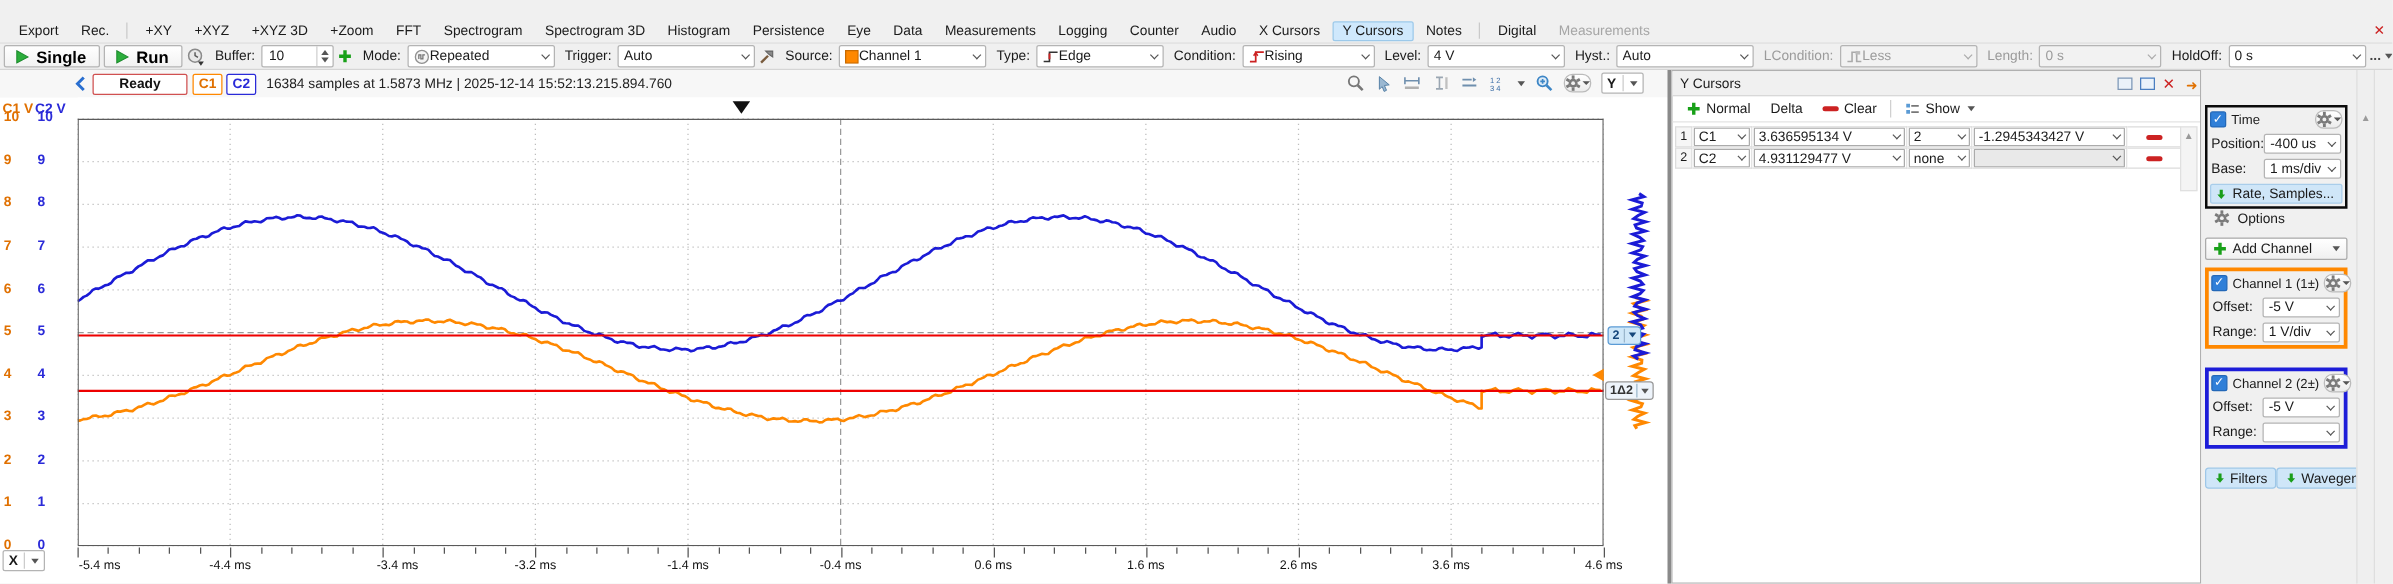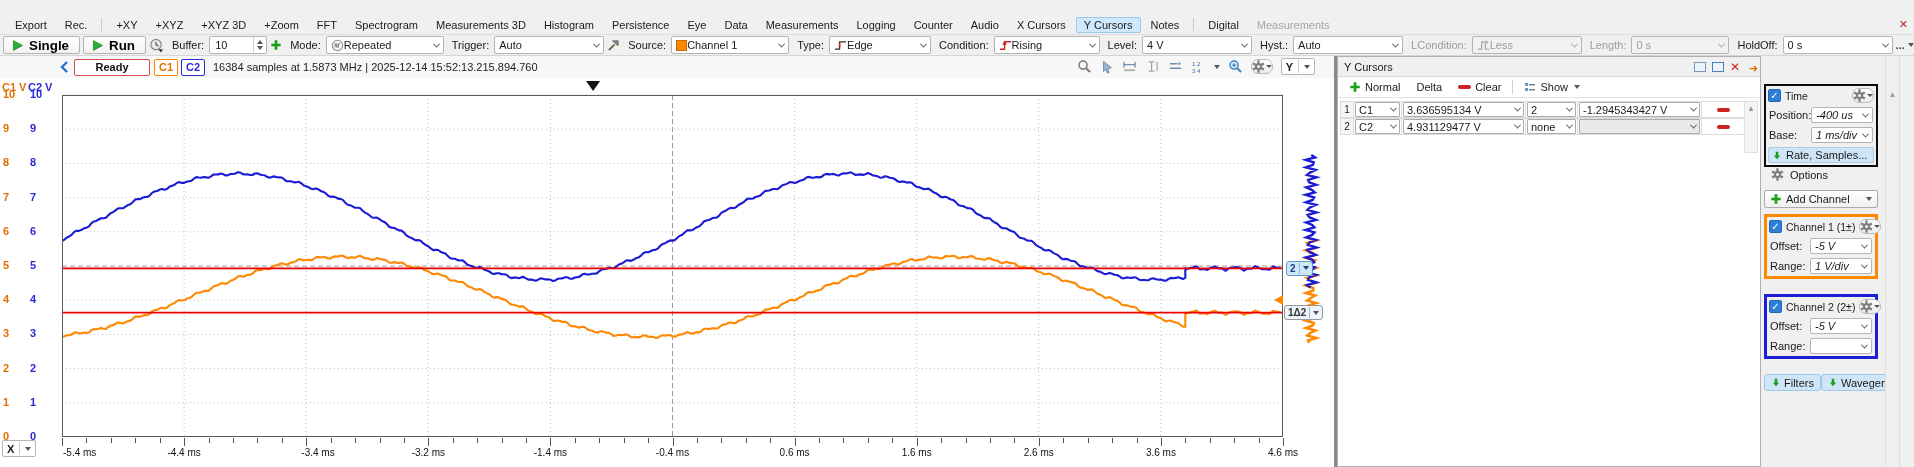--- a/index.html
+++ b/index.html
@@ -119,21 +119,21 @@
   #rightpanel { position:absolute; left:1761px; top:56px; width:153px; height:411px; background:#f0f0f0; }
   .grpbox { position:absolute; left:3px; width:114px; background:#f0f0f0; }
   .grpbox .hdr { display:flex; align-items:center; gap:4px; padding:2px 2px; }
   .grpbox .hdr .ttl { flex:1; font-size:10.5px; white-space:nowrap; }
   .cb { width:13px; height:13px; background:#2f7fd8; border:1px solid #2368b8; border-radius:2px;
     color:#fff; font-size:10px; line-height:11px; text-align:center; flex:none; }
   .gearbtn { width:22px; height:15px; background:linear-gradient(#fff,#ececec); border:1px solid #bbb;
     border-radius:7px; display:flex; align-items:center; justify-content:center; gap:1px; flex:none; }
   .prow { display:flex; align-items:center; padding:1px 3px; height:20px; }
   .prow .plbl { flex:1; }
-  .prow .combo { width:62px; height:16px;font-style:italic; }
+  .prow .combo { width:62px; height:16px; }
   .raterow { display:flex; align-items:center; gap:4px; background:#cfe6f8; border:1px solid #a9cdea;
     border-radius:2px; margin:2px 2px 2px 2px; height:16px; padding:0 3px; white-space:nowrap; }
   #time-box { top:28px; border:2.5px solid #0a0a0a; }
   #opt-row { position:absolute; left:10px; top:112px; display:flex; align-items:center; gap:6px; }
   #add-btn { position:absolute; left:3px; top:134px; width:114px; height:18px;
     background:linear-gradient(#fff,#f0f0f0); border:1px solid #ababab; border-radius:2px;
     display:flex; align-items:center; gap:4px; padding:0 5px; }
   #add-btn .val { flex:1; text-align:left; }
   #ch1-box { top:158px; border:3px solid #ff8800; }
   #ch2-box { top:238px; border:3px solid #1d1dd8; }
@@ -154,21 +154,21 @@
   <div id="tabbar">
     <span class="tab">Export</span>
       <span class="tab">Rec.</span>
       <span class="tab-sep"></span>
       <span class="tab">+XY</span>
       <span class="tab">+XYZ</span>
       <span class="tab">+XYZ 3D</span>
       <span class="tab">+Zoom</span>
       <span class="tab">FFT</span>
       <span class="tab">Spectrogram</span>
-      <span class="tab">Measurements 3D</span>
+      <span class="tab">Spectrogram 3D</span>
       <span class="tab">Histogram</span>
       <span class="tab">Persistence</span>
       <span class="tab">Eye</span>
       <span class="tab">Data</span>
       <span class="tab">Measurements</span>
       <span class="tab">Logging</span>
       <span class="tab">Counter</span>
       <span class="tab">Audio</span>
       <span class="tab">X Cursors</span>
       <span class="tab active">Y Cursors</span>

